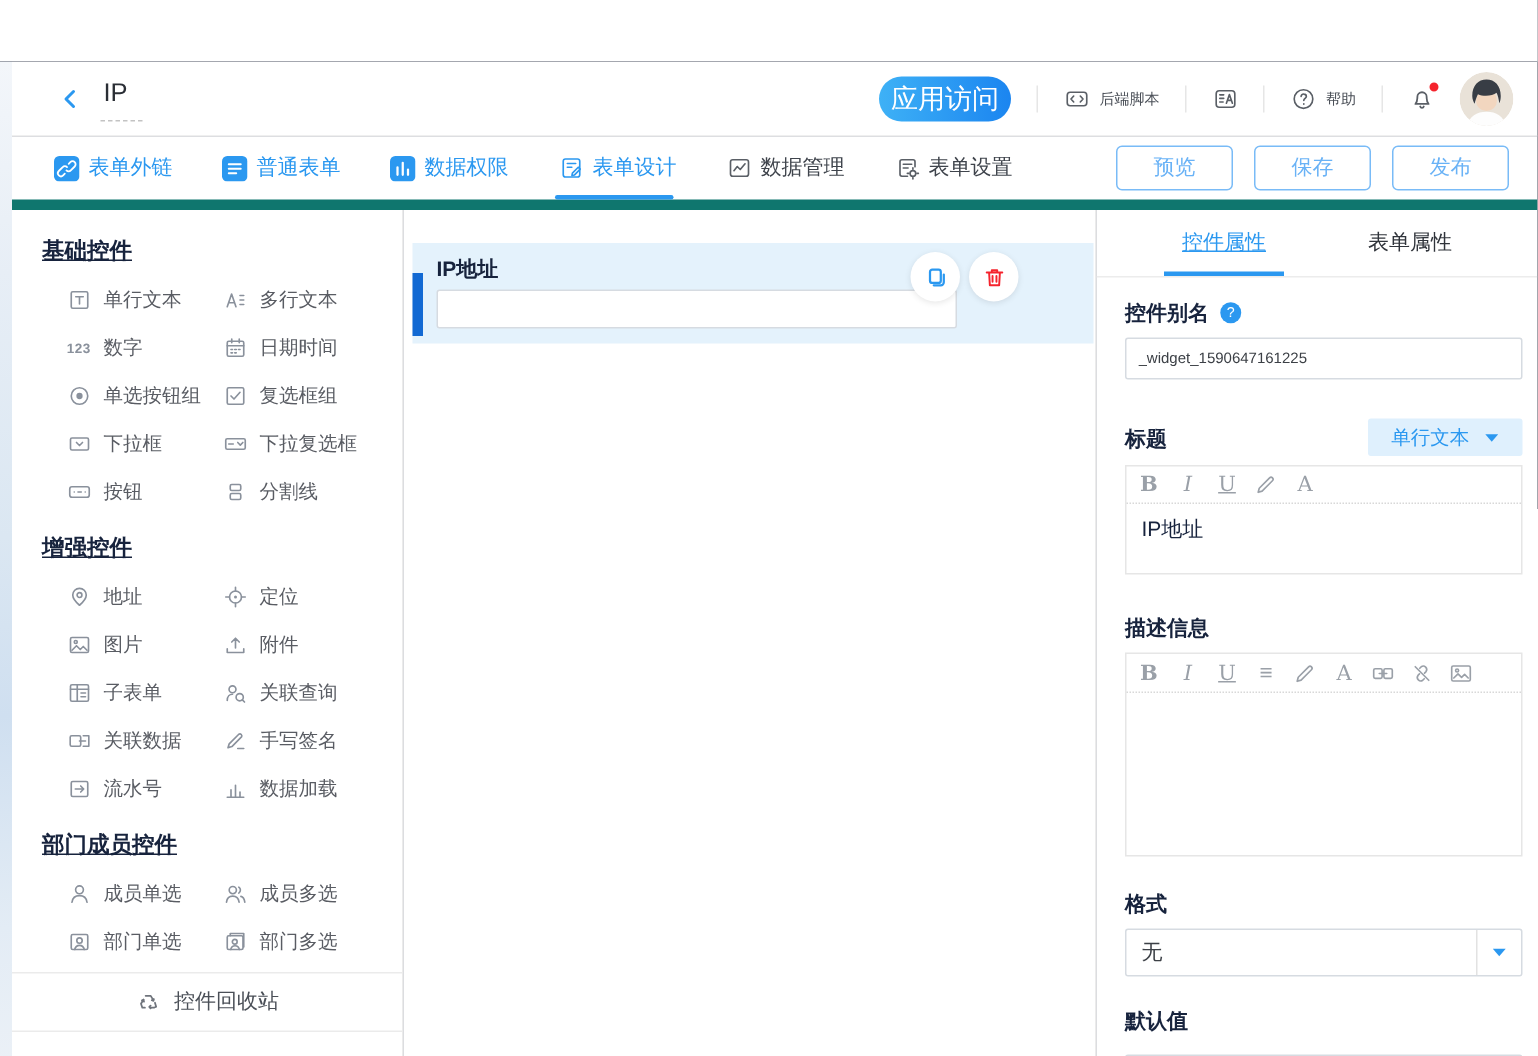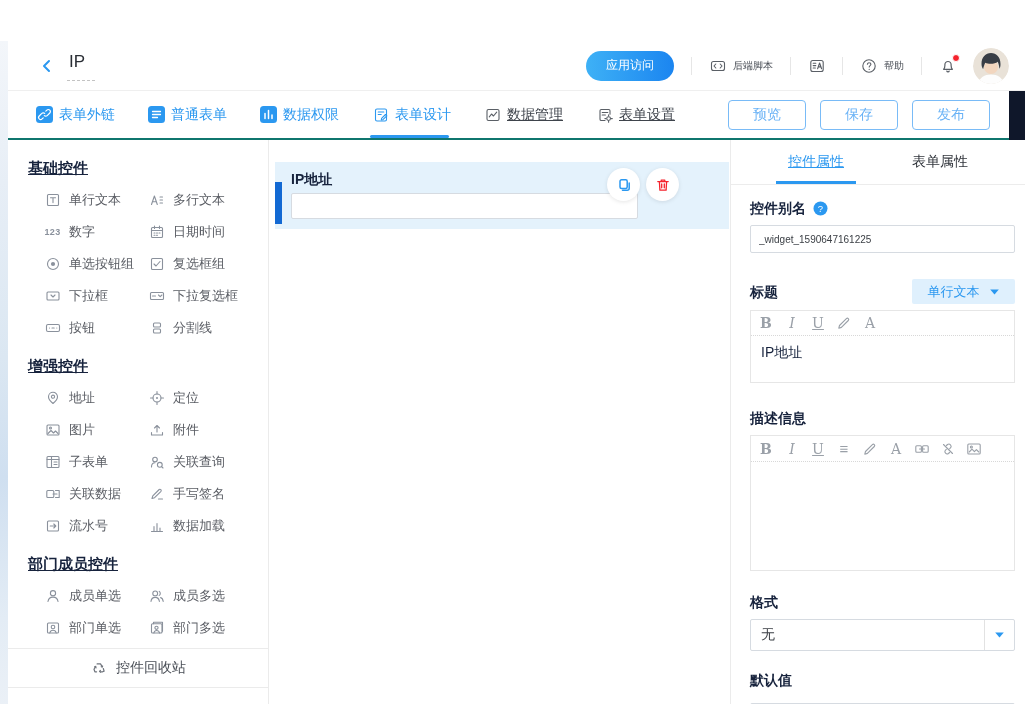--- a/index.html
+++ b/index.html
@@ -11,36 +11,36 @@
   .bg-bottom{position:absolute;left:410px;right:0;bottom:0;height:4px;
        background:linear-gradient(90deg,#f6f9fc,#cfe2f3 20%,#9cc3e6 45%,#7fb0dd 60%,#d8e6f3 78%,#f2f6fa);}
 
   
   .topbar{position:absolute;left:8px;top:0;right:0;height:50px;background:#fff;
        border-bottom:1px solid #efefef;display:flex;align-items:center;}
   .back{margin-left:30px;display:flex;align-items:center;cursor:pointer;}
   .app-title{margin-left:12px;font-size:17px;color:#2a2e35;border-bottom:1px dashed #c3c3c3;
        padding:2px 10px 8px 2px;}
   .topbar-right{margin-left:auto;display:flex;align-items:center;gap:17px;padding-right:16px;}
-  .pill{width:88px;height:30px;border-radius:15px;border:none;color:#fff;font-size:12px;
+  .pill{width:88px;height:30px;border-radius:15px;border:none;color:#fff;font-size:18px;
        background:linear-gradient(90deg,#3eb1f6,#1b85f0);display:flex;align-items:center;justify-content:center;cursor:pointer;}
   .vdiv{width:1px;height:18px;background:#e6e6e6;}
   .tb-item{display:flex;align-items:center;gap:7px;color:#4a4f57;font-size:10px;cursor:pointer;}
   .bell-wrap{position:relative;display:flex;cursor:pointer;}
   .dot{position:absolute;top:-3px;right:-4px;width:8px;height:8px;border-radius:50%;
        background:#f5232d;border:1px solid #fff;}
   .avatar{width:36px;height:36px;border-radius:50%;overflow:hidden;flex:none;cursor:pointer;}
 
   
-  .tabbar{position:absolute;left:8px;top:50px;right:16px;height:49px;background:#fff;
-       border-bottom:2px solid #0f766e;display:flex;align-items:center;}
+  .tabbar{position:absolute;left:8px;top:50px;right:0;height:49px;background:#fff;
+       border-bottom:7px solid #0f766e;display:flex;align-items:center;}
   .tabs{display:flex;gap:33px;margin-left:28px;height:100%;}
   .tab{display:flex;align-items:center;gap:6px;font-size:14px;position:relative;cursor:pointer;height:100%;}
   .tab.link{color:#2b98f0;}
-  .tab.plain{color:#3f444c;text-decoration:underline;}
+  .tab.plain{color:#3f444c;}
   .tab.active{color:#2b98f0;text-align:center;}
   .tab.active::after{content:"";position:absolute;left:-2px;right:2px;bottom:0;height:3px;
        background:#2b98f0;border-radius:2px;}
   .tab-actions{margin-left:auto;display:flex;gap:14px;margin-right:19px;}
   .btn-ghost{width:78px;height:30px;border:1px solid #79bbf7;color:#69b2f6;background:#fff;
        border-radius:4px;font-size:14px;display:flex;align-items:center;justify-content:center;cursor:pointer;}
 
   
   .sidebar{position:absolute;left:8px;top:99px;width:261px;bottom:0;background:#fff;
        border-right:1px solid #ebebeb;}

